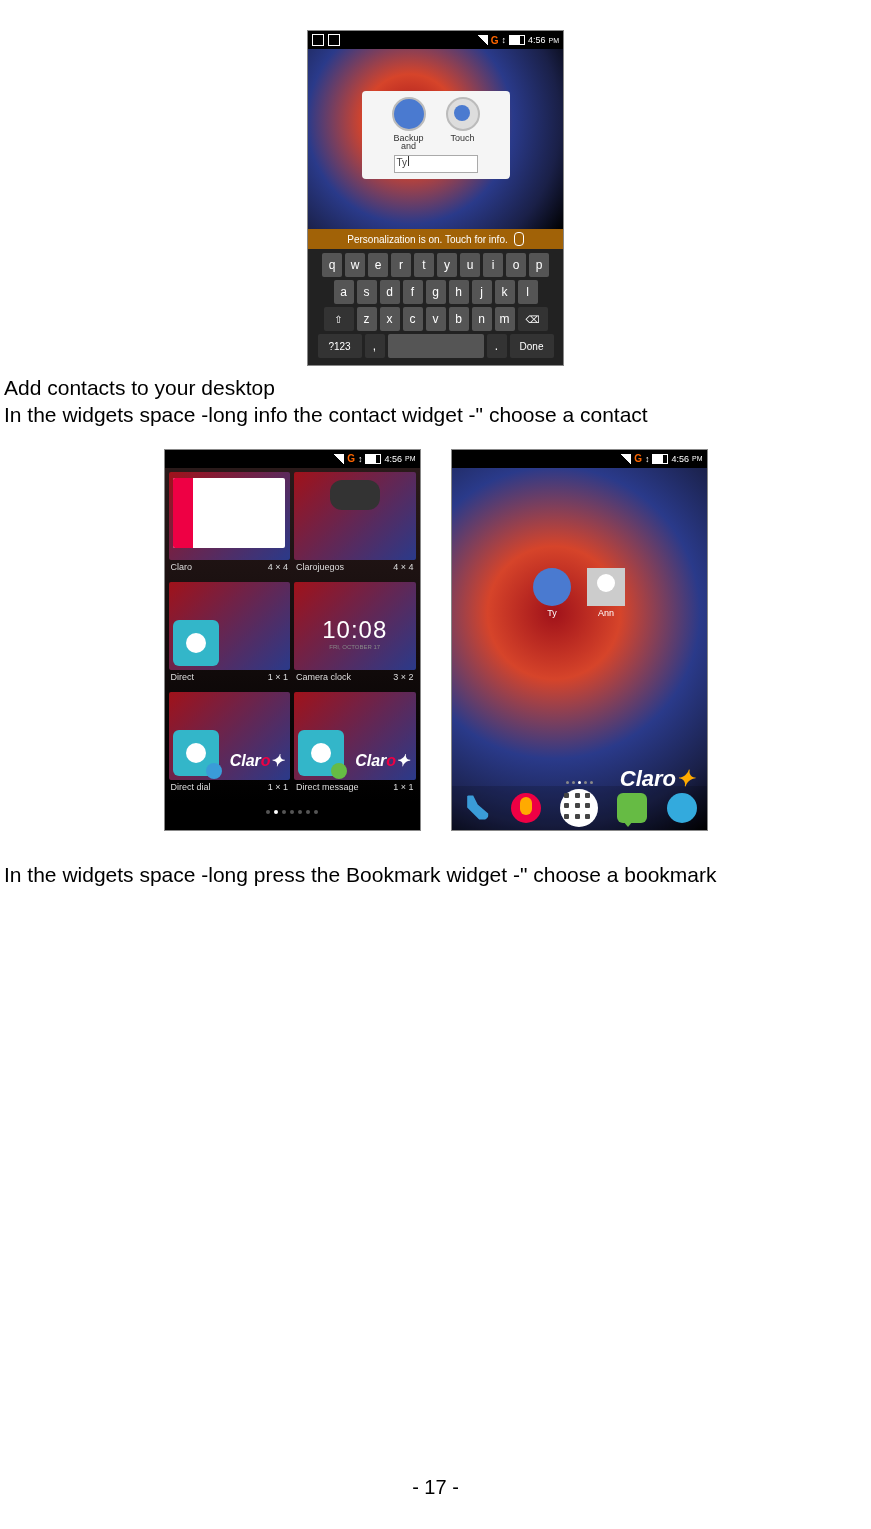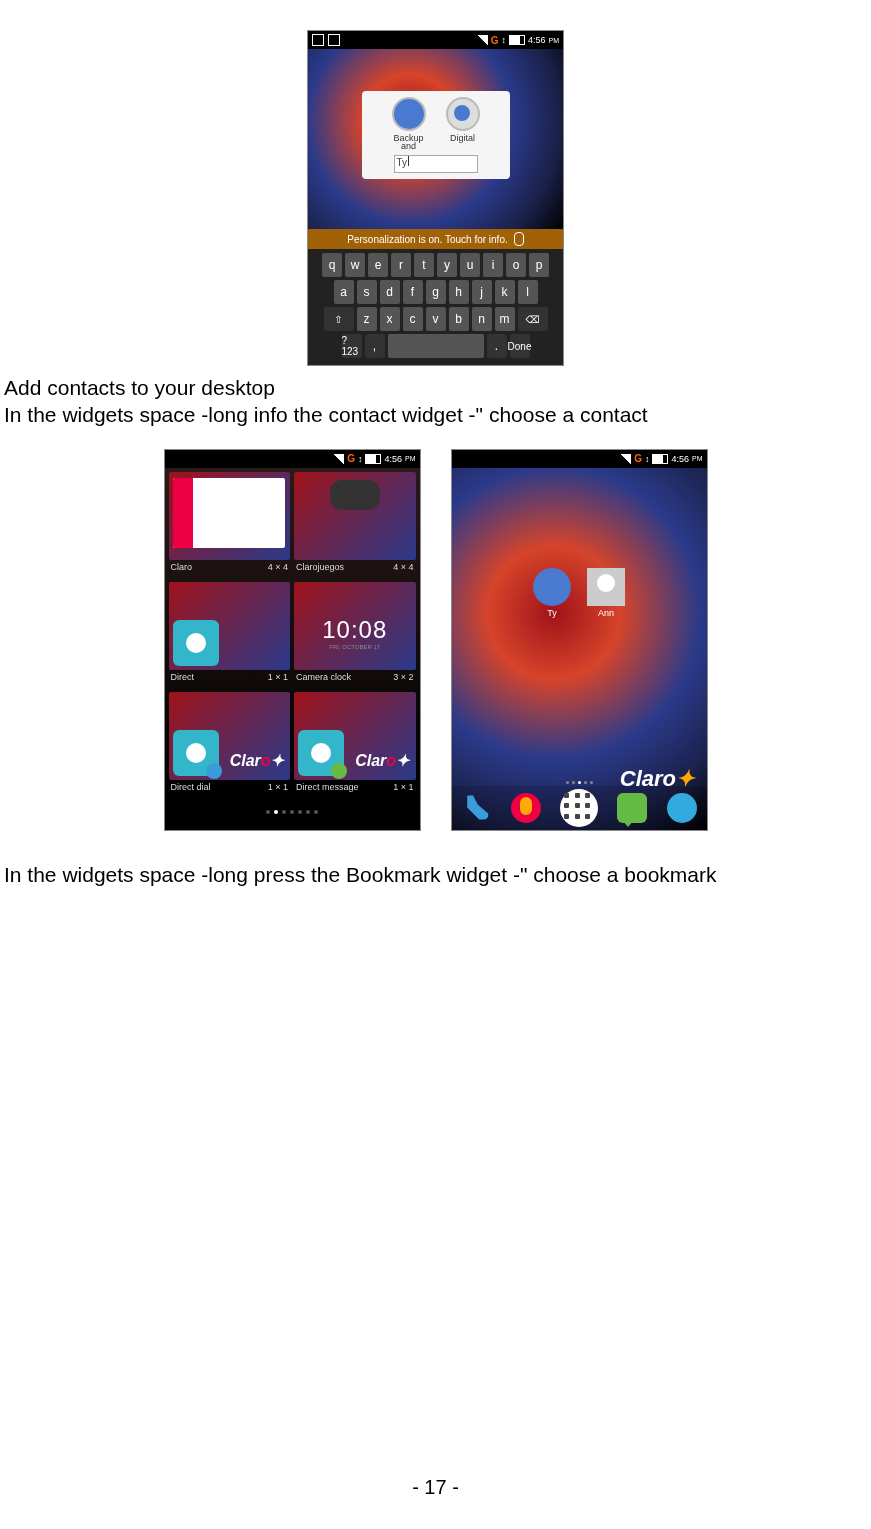--- a/index.html
+++ b/index.html
@@ -88,21 +88,21 @@
   }
   .mic { width:8px;height:12px;border:1px solid #fff;border-radius:4px; }
 
   .keyboard { background:#222; padding:4px; }
   .krow { display:flex; justify-content:center; gap:3px; margin-bottom:3px; }
   .key {
     background:#555; color:#fff; width:20px; height:24px; display:flex;align-items:center;justify-content:center;
     border-radius:2px; font-size:12px;
   }
   .key.wide { width:30px; font-size:10px; }
-  .key.widest { width:20px; font-size:10px; }
+  .key.widest { width:44px; font-size:10px; }
   .key.space { width:96px; }
   .key.dark { background:#333; }
   .wgrid {
     display:grid; grid-template-columns: 1fr 1fr; gap:4px; padding:4px; background: linear-gradient(180deg,#2a1a1a,#000);
   }
   .wcell { position:relative; }
   .wthumb {
     height:88px; background: linear-gradient(135deg,#a0121a,#2a3a8a); border-radius:2px; position:relative; overflow:hidden;
   }
   .wlabel { display:flex; justify-content:space-between; font-size:9px; color:#ddd; padding:2px 2px 6px; }
@@ -184,21 +184,21 @@
       <div class="wallpaper">
         <div class="popup">
           <div class="popup-icons">
             <div class="picon">
               <div class="circ"></div>
               <span>Backup</span>
               <span style="margin-top:-4px">and</span>
             </div>
             <div class="picon">
               <div class="circ cam"></div>
-              <span>Digital</span>
+              <span>Touch</span>
             </div>
           </div>
           <div class="inputline"><span>Ty</span></div>
         </div>
       </div>
       <div class="hintbar">
         <span>Personalization is on. Touch for info.</span>
         <span class="mic"></span>
       </div>
       <div class="keyboard">

